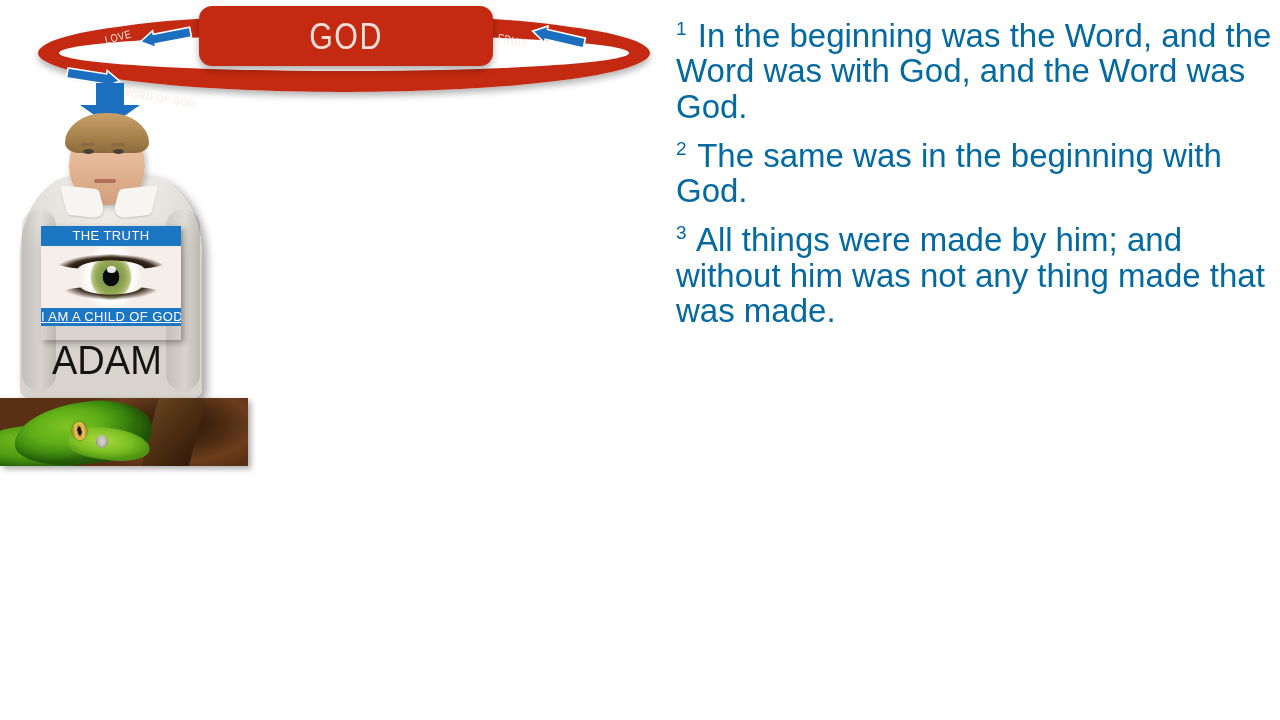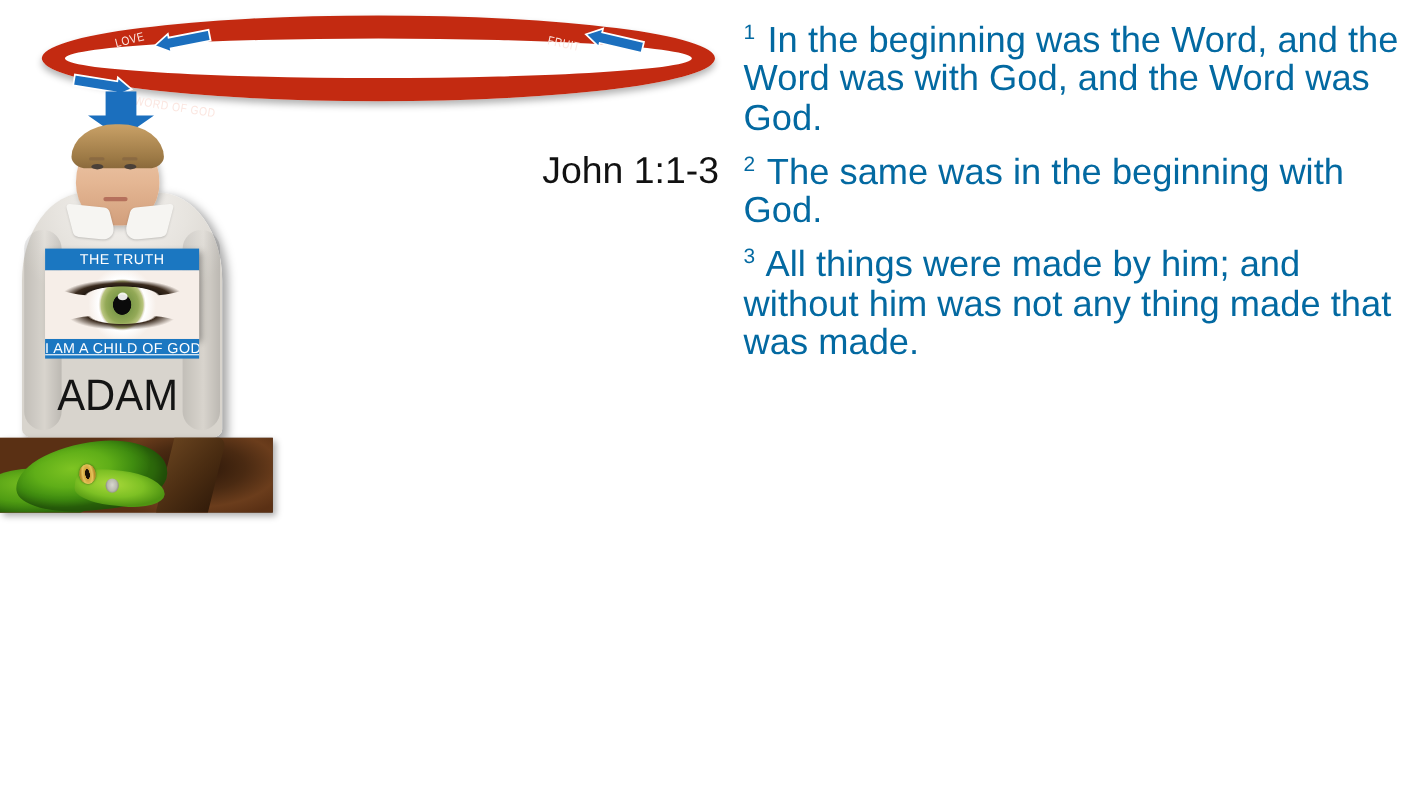--- a/index.html
+++ b/index.html
@@ -202,21 +202,21 @@
   }
   .collar-l { left: 56px; transform: skewX(20deg) rotate(6deg); border-radius: 4px 4px 14px 4px; }
   .collar-r { left: 108px; transform: skewX(-20deg) rotate(-6deg); border-radius: 4px 4px 4px 14px; }
 
   
   #truth-sign {
     position: absolute;
     left: 33px;
     top: 113px;
     width: 140px;
-    height: 82px;
+    height: 114px;
     box-shadow: 3px 3px 6px rgba(0,0,0,0.32);
   }
   .sign-band {
     background: #1b77c1;
     color: #ffffff;
     font-family: "Liberation Sans Narrow", "Liberation Sans", sans-serif;
     text-align: center;
     letter-spacing: 0.4px;
     white-space: nowrap;
     overflow: hidden;
@@ -378,20 +378,23 @@
 <body>
 
 <div id="slide">
 
   <div id="cycle-diagram">
 
     <div class="ring-wrap">
       <div class="ring"></div>
     </div>
 
+    <div class="god-banner">
+      <span class="god-banner-label">GOD</span>
+    </div>
 
     <span class="ring-label" id="ring-label-love">LOVE</span>
 
     <span class="ring-label" id="ring-label-fruit">FRUIT</span>
 
     <span class="ring-label" id="ring-label-word">WORD OF GOD</span>
 
     <span class="thin-arrow" id="arrow-love">
       <svg width="54" height="18" viewBox="0 0 54 18">
         <path d="M16 4 L16 0.5 L2 9 L16 17.5 L16 14 L53 14 L53 4 Z" fill="#1b6fbe" stroke="#ffffff" stroke-width="1.6"></path>
@@ -448,21 +451,20 @@
 
   <div id="serpent-photo">
     <span class="branch"></span>
     <span class="snake-body"></span>
     <span class="snake-head"></span>
     <span class="snake-jaw"></span>
     <span class="snake-eye"></span>
     <span class="snake-nostril"></span>
   </div>
 
-  <div id="scripture-reference">John 1:1-3</div>
 
   <div id="scripture-body">
 
     <p class="verse"><span class="verse-number">1</span><span> In the beginning was the Word, and the Word was with God, and the Word was God.</span></p>
 
     <p class="verse"><span class="verse-number">2</span><span> The same was in the beginning with God.</span></p>
 
     <p class="verse"><span class="verse-number">3</span><span> All things were made by him; and without him was not any thing made that was made.</span></p>
   </div>
 

